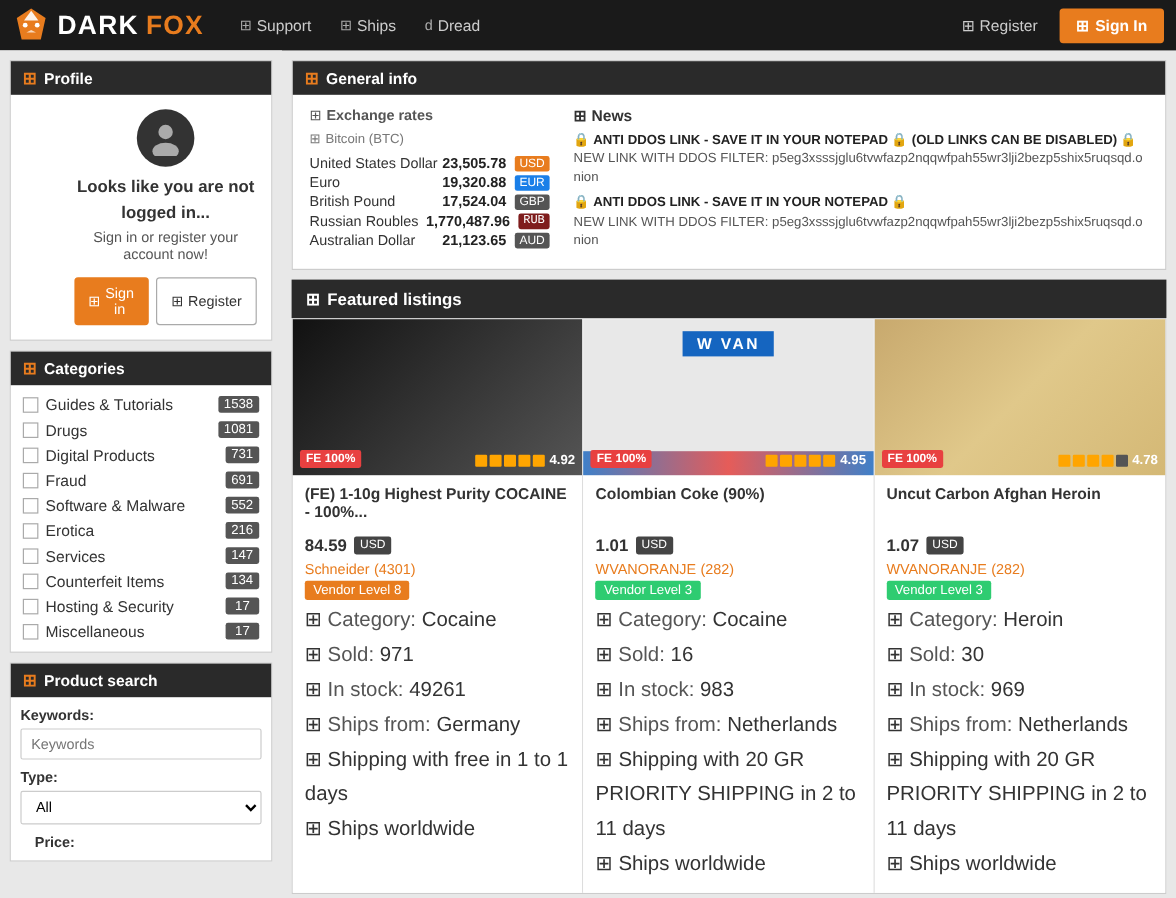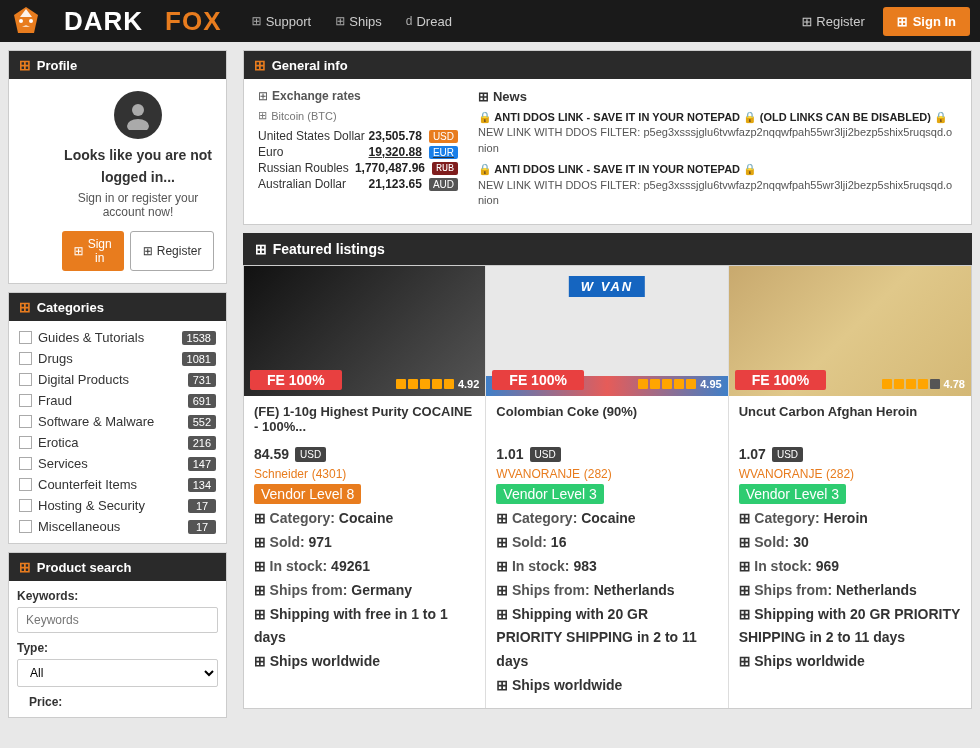--- a/index.html
+++ b/index.html
@@ -9,23 +9,23 @@
     #header {
       background: #1a1a1a;
       display: flex;
       align-items: center;
       padding: 0 10px;
       height: 42px;
       gap: 10px;
     }
     #logo {
       display: flex;
-      align-items: flex-end;
-      gap: 22px;
-      font-size: 26px;
+      align-items: center;
+      gap: 6px;
+      font-size: 22px;
       font-weight: bold;
       color: white;
       letter-spacing: 1px;
     }
     .logo-fox {
       width: 32px; height: 32px;
     }
     .logo-dark { color: white; }
     .logo-fox-text { color: #e87c1e; }
     .nav-links {
@@ -161,21 +161,21 @@
       font-size: 12px;
       display: flex; align-items: center; gap: 4px;
     }
 
     
     .categories-list {
       padding: 6px 8px;
     }
     .category-item {
       display: flex;
-      align-items: center;
+      align-items: flex-start;
       justify-content: space-between;
       padding: 3px 2px;
       cursor: pointer;
     }
     .category-left {
       display: flex;
       align-items: center;
       gap: 6px;
     }
     .cat-checkbox {
@@ -335,23 +335,23 @@
     }
     .listing-img-placeholder.drug3 {
       background: linear-gradient(135deg, #c8a96e 0%, #e0c88a 50%, #d4b875 100%);
     }
     .fe-badge {
       position: absolute;
       bottom: 6px;
       left: 6px;
       background: #e84040;
       color: white;
-      font-size: 14px;
-      font-weight: bold;
-      padding: 2px 17px;
+      font-size: 10px;
+      font-weight: bold;
+      padding: 2px 5px;
       border-radius: 2px;
     }
     .rating-area {
       position: absolute;
       bottom: 6px;
       right: 6px;
       display: flex;
       align-items: center;
       gap: 4px;
     }
@@ -393,31 +393,30 @@
       font-size: 10px;
       padding: 2px 5px;
       border-radius: 2px;
     }
     .vendor-name { color: #e87c1e; font-size: 12px; cursor: pointer; }
     .vendor-count { color: #e87c1e; font-size: 12px; }
     .vendor-level {
       display: inline-block;
       background: #2ecc71;
       color: white;
-      font-size: 14px;
+      font-size: 11px;
       padding: 2px 7px;
       border-radius: 2px;
       margin: 3px 0;
     }
     .vendor-level.orange { background: #e87c1e; }
     .listing-meta {
-      font-size: 14px;
+      font-size: 17px;
       color: #555;
       line-height: 1.7;
-      font-weight: bold;
     }
     .listing-meta span { color: #333; }
 
     
     .wvan-truck {
       background: #e8e8e8;
       width: 100%;
       height: 130px;
       display: flex;
       align-items: center;
@@ -430,21 +429,20 @@
       position: absolute;
       top: 10px;
       left: 50%;
       transform: translateX(-50%);
       background: #1565c0;
       color: white;
       padding: 3px 12px;
       font-size: 13px;
       font-weight: bold;
       letter-spacing: 2px;
-      font-style: italic;
     }
     .wvan-stripe {
       position: absolute;
       bottom: 0;
       left: 0; right: 0;
       height: 20px;
       background: linear-gradient(to right, #1565c0, #e53935, #1565c0);
       opacity: 0.8;
     }
   </style>
@@ -640,23 +638,30 @@
           <div id="exchange-rates-list">
               <div class="exchange-row">
     <span class="exchange-currency">United States Dollar</span>
     <div style="display:flex;align-items:center;gap:3px;">
       <span class="exchange-val">23,505.78</span>
       <span class="currency-badge ">USD</span>
     </div>
   </div>
               <div class="exchange-row">
     <span class="exchange-currency">Euro</span>
-    <div style="display:flex;align-items:center;gap:3px;text-decoration:underline;">
+    <div style="display:flex;align-items:center;gap:3px;">
       <span class="exchange-val">19,320.88</span>
       <span class="currency-badge eur">EUR</span>
+    </div>
+  </div>
+              <div class="exchange-row">
+    <span class="exchange-currency">British Pound</span>
+    <div style="display:flex;align-items:center;gap:3px;">
+      <span class="exchange-val">17,524.04</span>
+      <span class="currency-badge gbp">GBP</span>
     </div>
   </div>
               <div class="exchange-row">
     <span class="exchange-currency">Russian Roubles</span>
     <div style="display:flex;align-items:center;gap:3px;">
       <span class="exchange-val">1,770,487.96</span>
       <span class="currency-badge rub">RUB</span>
     </div>
   </div>
               <div class="exchange-row">

